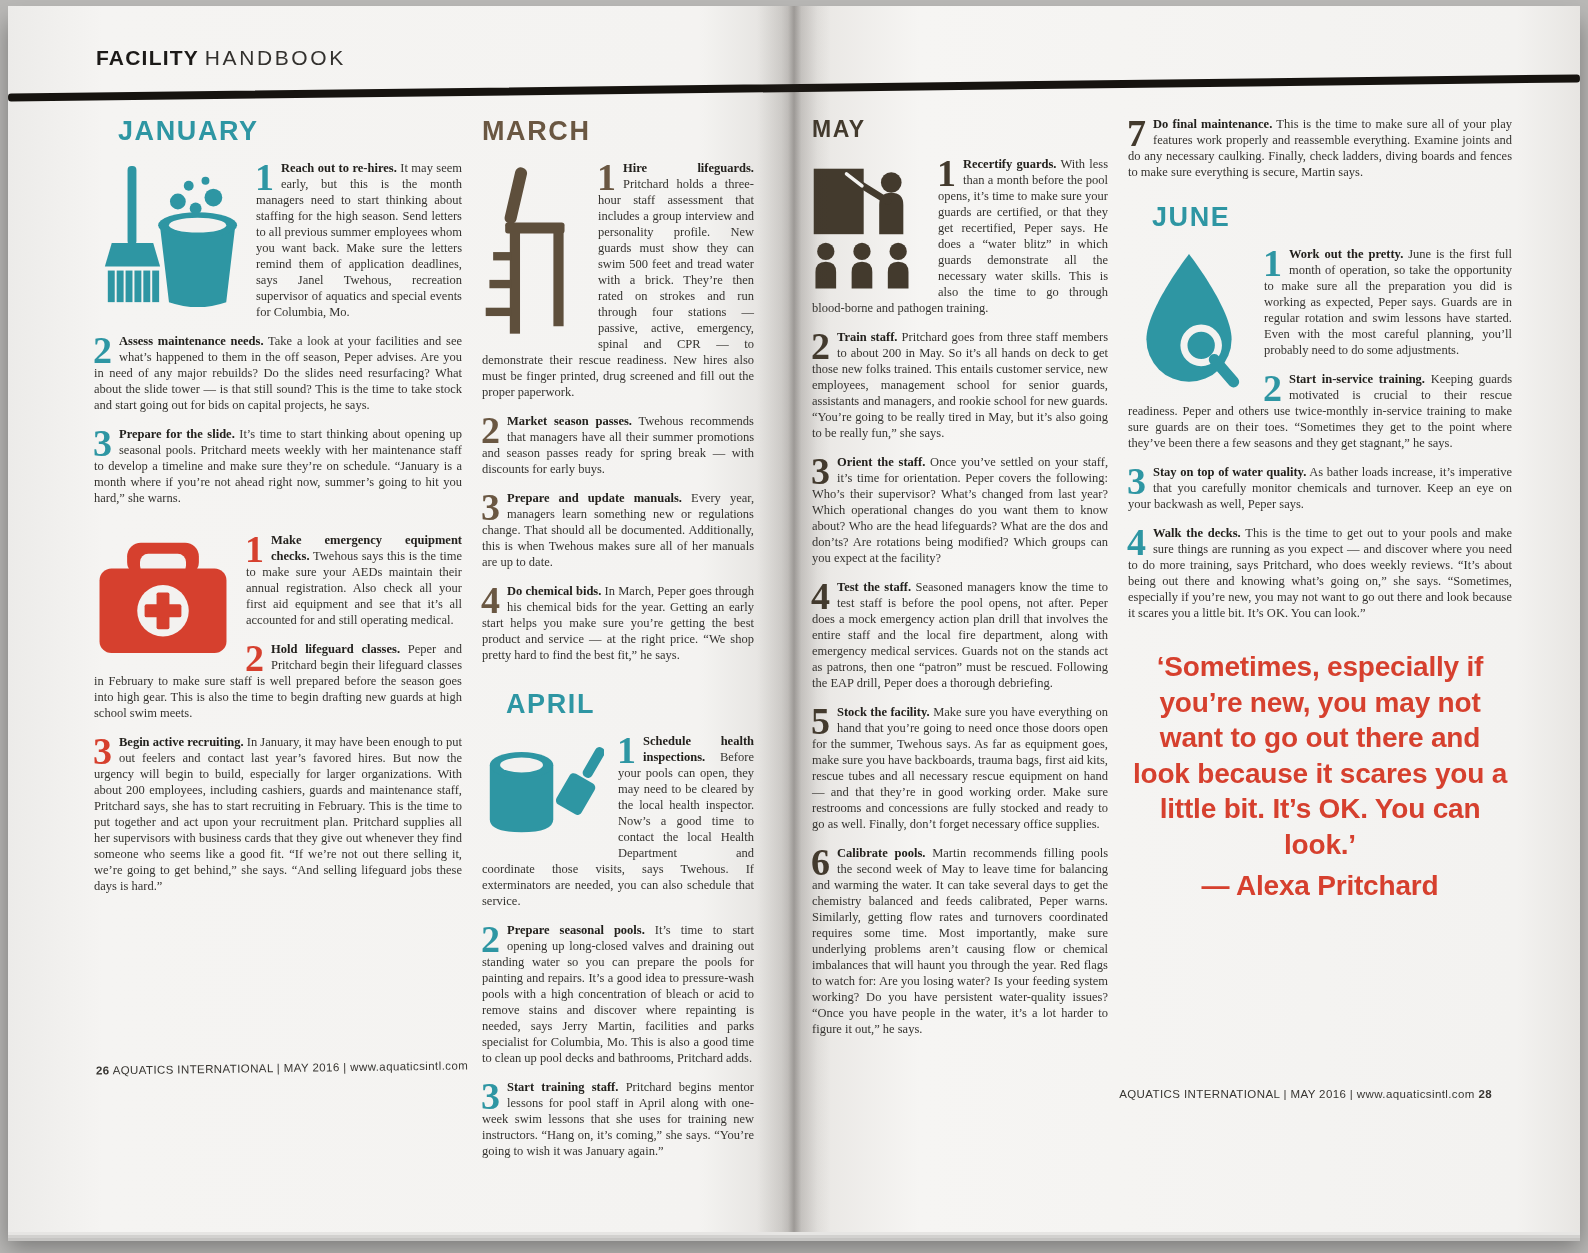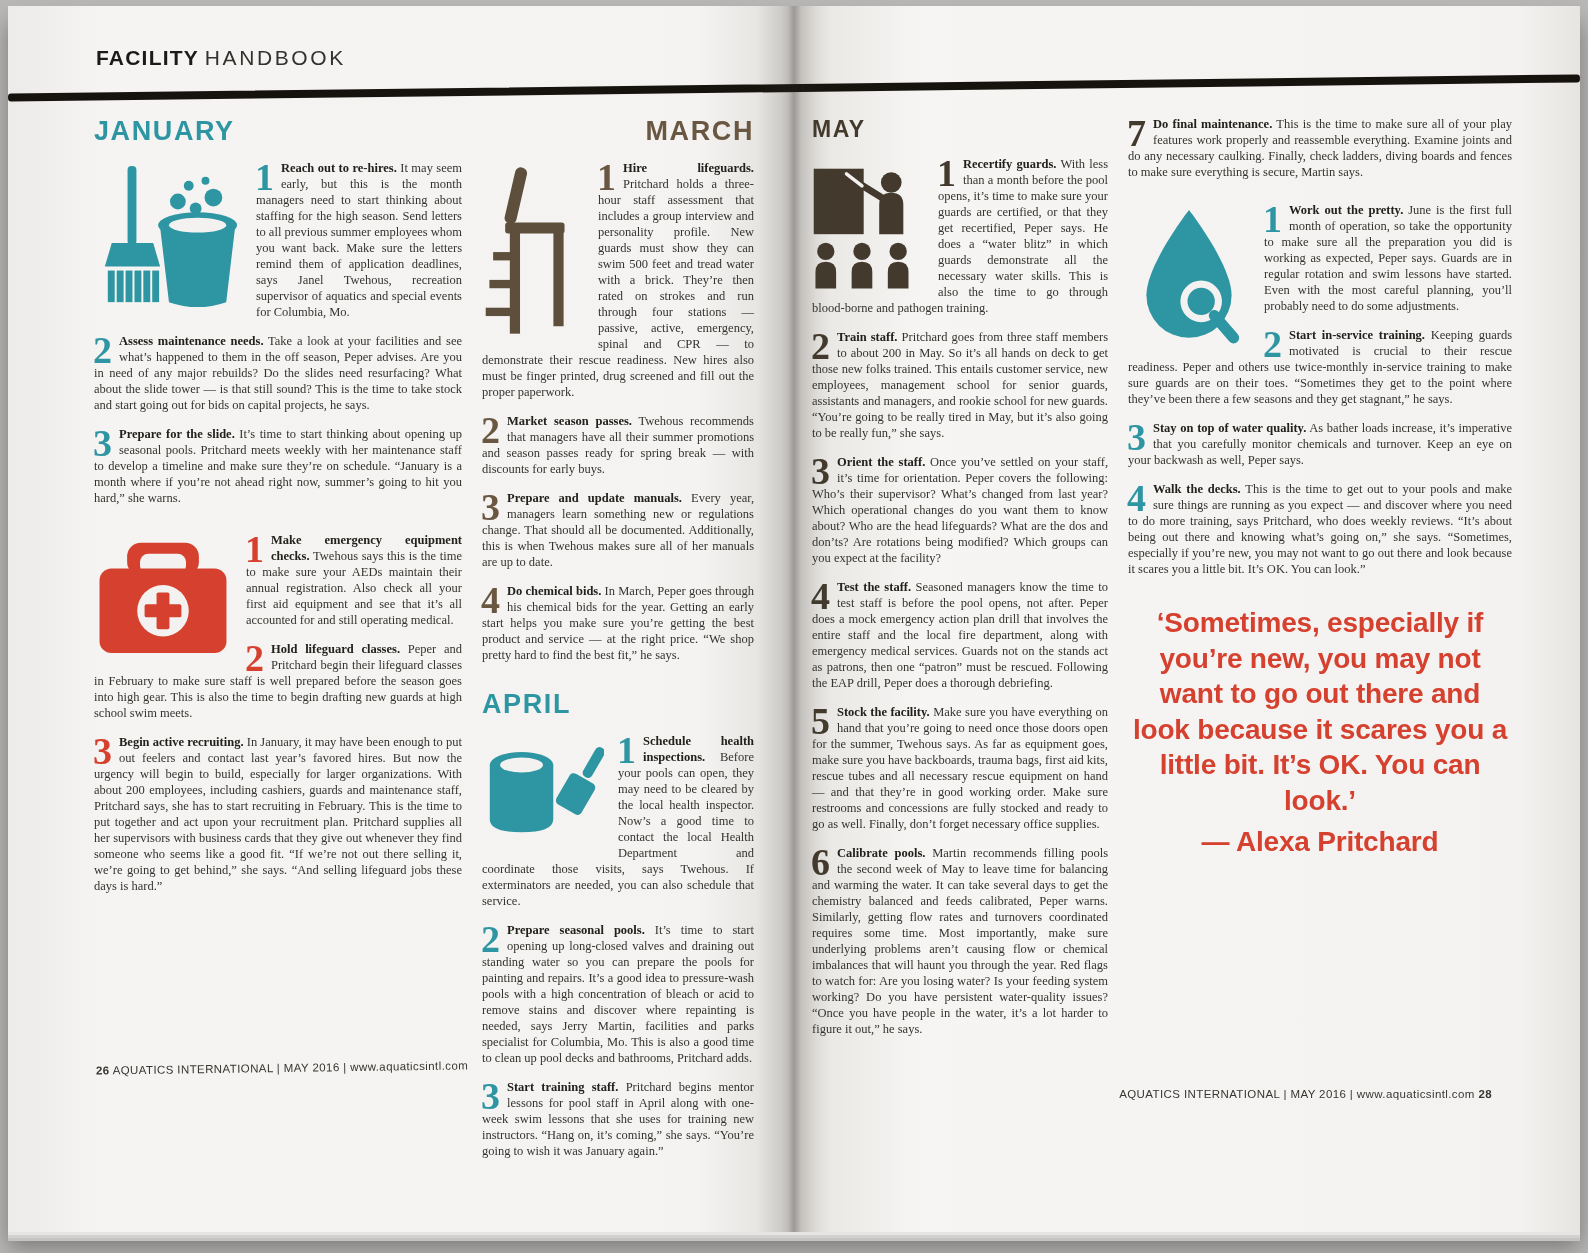--- a/index.html
+++ b/index.html
@@ -35,22 +35,22 @@
   .col{ flex:none; }
   .col1{ width:368px; } .col2{ width:272px; }
   .gutter-space{ width:18px; }
   .col3{ width:296px; } .col4{ width:384px; }
 
   .month-title{
     font-family:"Liberation Sans", sans-serif; font-weight:bold;
     font-size:27px; letter-spacing:1.6px; margin:0 0 13px;
   }
   .month-title.small{ font-size:23px; }
-  .c-teal{ color:var(--teal);} .c-red{ color:var(--red);}
-  .c-brown{ color:var(--brown);text-align:right;} .c-dark{ color:var(--dark);}
+  .c-teal{ color:var(--teal);margin-left:24px;} .c-red{ color:var(--red);}
+  .c-brown{ color:var(--brown);} .c-dark{ color:var(--dark);}
 
   .month{ margin-bottom:26px; overflow:visible; }
   .month-body{ overflow:visible; }
   .month-icon{ float:left; margin:4px 14px 8px 0; }
 
   .item{
     font-size:12.5px; line-height:1.28; color:var(--ink);
     text-align:justify; margin-bottom:13px;
   }
   .item .num{
@@ -290,20 +290,21 @@
     </div>
 
     <div class="col col4">
       <p class="item">
         <span class="num c-dark">7</span>
         <strong class="item-title">Do final maintenance.</strong>
         <span>This is the time to make sure all of your play features work properly and reassemble everything. Examine joints and do any necessary caulking. Finally, check ladders, diving boards and fences to make sure everything is secure, Martin says.</span>
       </p>
 
       <section class="month" style="margin-top:22px;">
+        <h2 class="month-title c-teal">JUNE</h2>
         <div class="month-body">
           <svg class="month-icon" width="122" height="142" viewBox="0 0 120 140">
             <path d="M60 4 C60 4 18 58 18 88 A42 42 0 0 0 102 88 C102 58 60 4 60 4 Z" fill="#2e96a3"></path>
             <circle cx="72" cy="94" r="17" fill="none" stroke="#f3f2f0" stroke-width="7"></circle>
             <line x1="85" y1="108" x2="104" y2="130" stroke="#2e96a3" stroke-width="11" stroke-linecap="round"></line>
           </svg>
           <p class="item">
             <span class="num c-teal">1</span>
             <strong class="item-title">Work out the pretty.</strong>
             <span>June is the first full month of operation, so take the opportunity to make sure all the preparation you did is working as expected, Peper says. Guards are in regular rotation and swim lessons have started. Even with the most careful planning, you’ll probably need to do some adjustments.</span>

